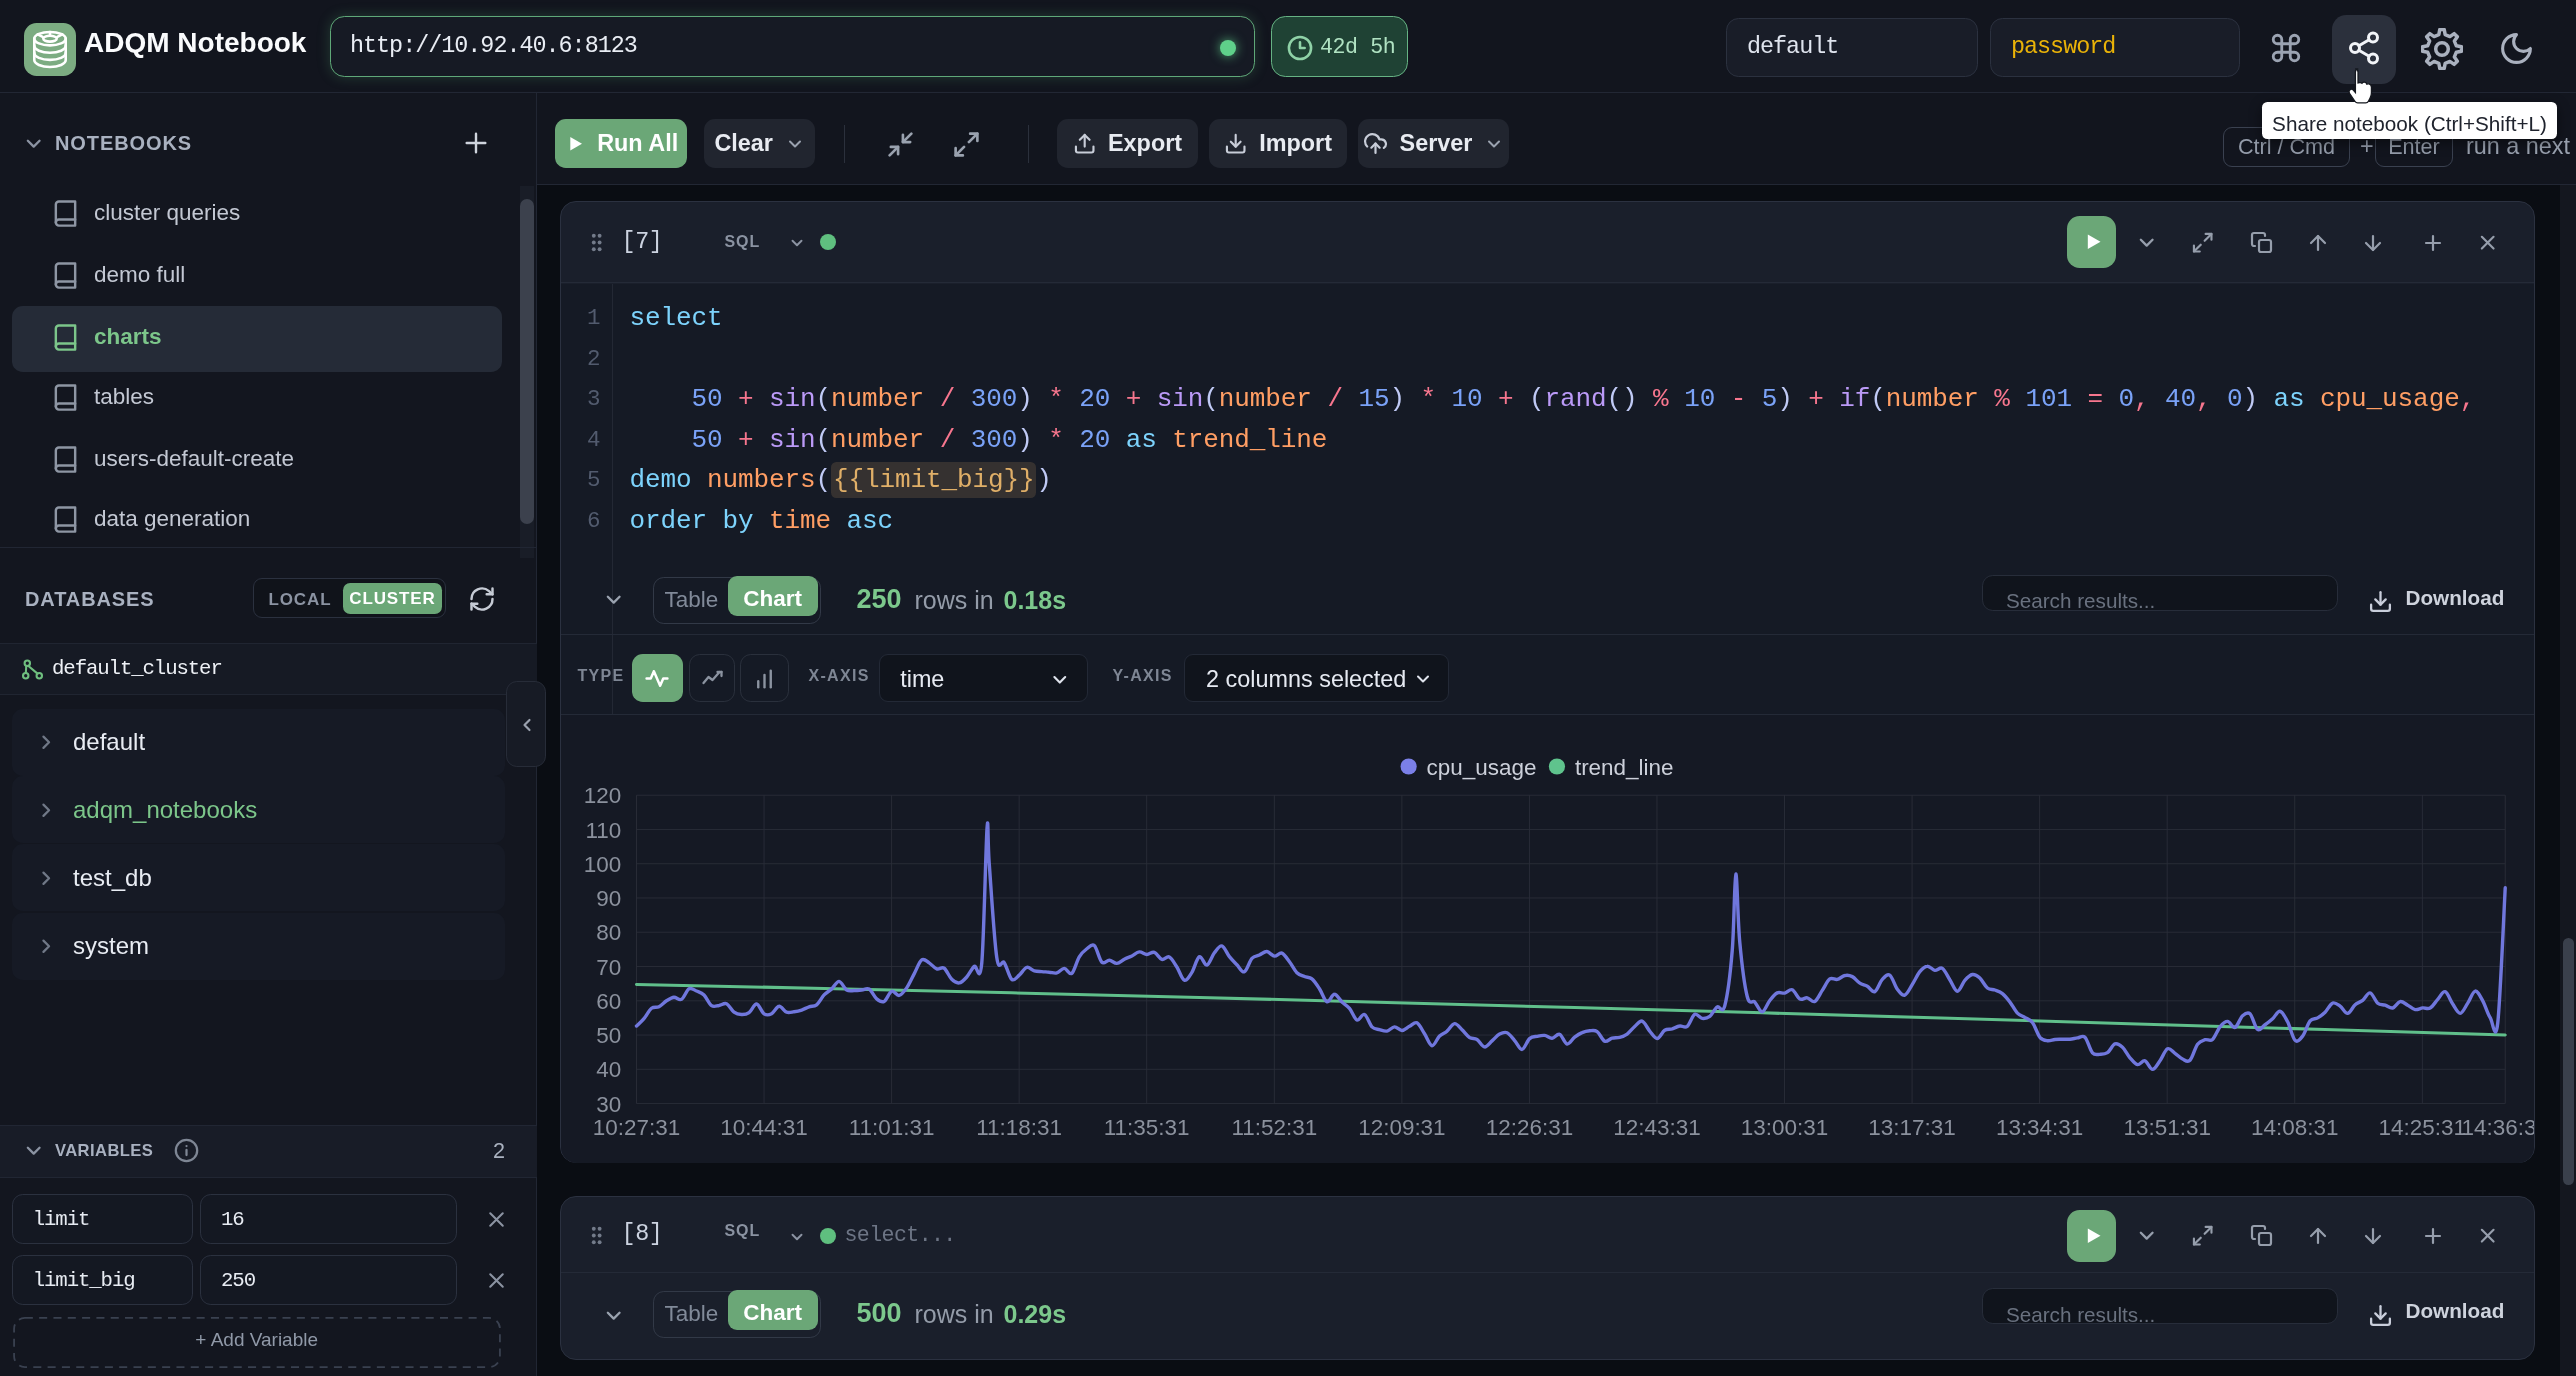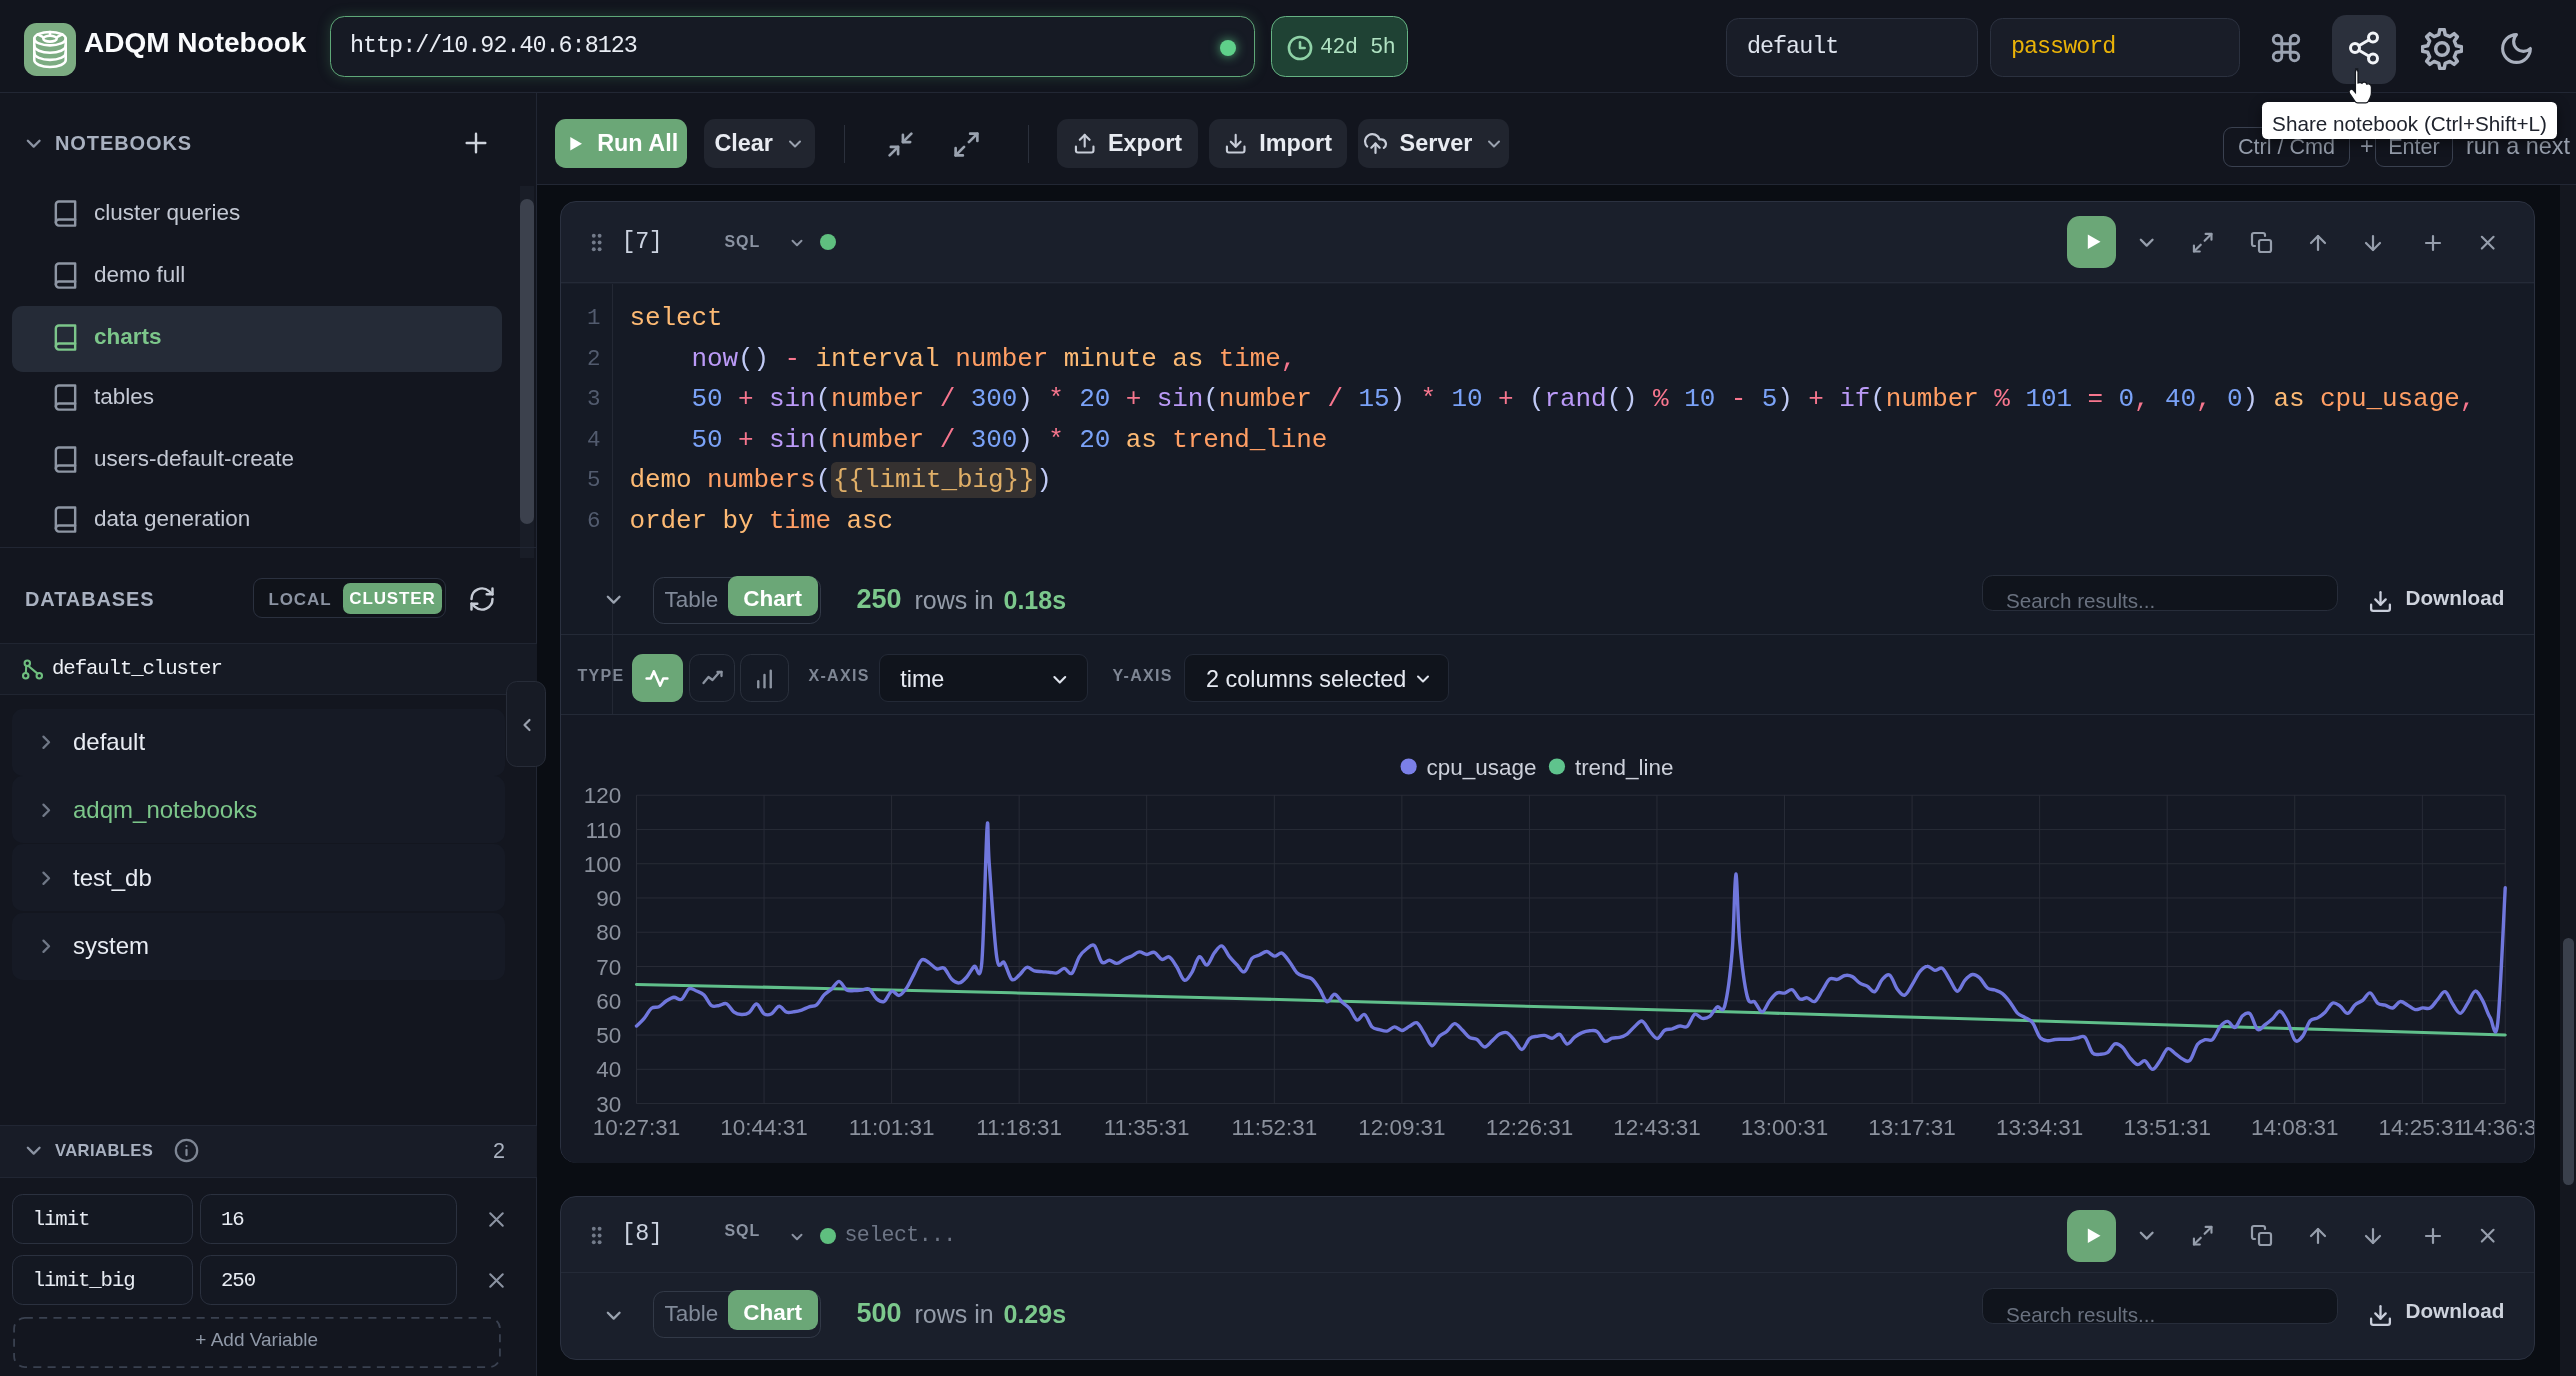--- a/index.html
+++ b/index.html
@@ -55,21 +55,21 @@
 .axlabel { position:absolute; font-size:16px; line-height:1; font-weight:600; color:#7e8694; letter-spacing:1.3px; }
 .selbox { position:absolute; height:48px; background:#10141c; border-radius:9px; border:0.9px solid #232936; }
 .selbox .txt { position:absolute; font-size:23.4px; line-height:1; color:#e6eaf2; top:12.6px; }
 .typebtn { position:absolute; top:0; height:48px; border-radius:10.8px; }
 
 
 #editor { position:absolute; left:0; top:82px; width:100%; height:483px; background:#151a25; }
 #gutter { position:absolute; left:0; top:0; width:52px; height:100%; border-right:0.9px solid #232834; }
 .lno { position:absolute; font-family:"Liberation Mono",monospace; font-size:22.5px; line-height:40px; color:#525b6e; }
 .cl { position:absolute; left:69px; white-space:pre; font-family:"Liberation Mono",monospace; font-size:26px; letter-spacing:-0.1px; line-height:40px; color:#c0caf5; }
-.kw { color:#fdba74; } .fn { color:#bb9af7; } .id { color:#ff9e64; }
+.kw { color:#7dd3fc; } .fn { color:#bb9af7; } .id { color:#ff9e64; }
 .op { color:#f7768e; } .nu { color:#7aa2f7; } .pn { color:#c0caf5; }
 .tmpl { color:#e0af68; background:rgba(224,175,104,.16); border-radius:5.4px; padding:2.7px 1.8px; }
 
 
 #chartwrap { position:absolute; left:0; top:513px; width:100%; height:448px; border-radius:0 0 16px 16px; overflow:hidden; background:#151924; }
 
 
 #tooltip { position:absolute; left:2262px; top:102px; width:295px; height:37px; background:#ffffff; border-radius:5.4px; z-index:50; box-shadow:0 3.6px 12.6px rgba(0,0,0,.45); }
 #tooltip .txt { position:absolute; left:0; width:100%; top:11.7px; text-align:center; font-size:20.7px; line-height:1; color:#20242e; font-weight:500; }
 #cursor { position:absolute; left:2341px; top:66px; z-index:60; }
@@ -380,21 +380,20 @@
     <div id="editor">
       <div id="gutter">
         <div class="lno" style="left:0;width:40px;text-align:right;top:14.4px">1</div>
         <div class="lno" style="left:0;width:40px;text-align:right;top:55px">2</div>
         <div class="lno" style="left:0;width:40px;text-align:right;top:95px">3</div>
         <div class="lno" style="left:0;width:40px;text-align:right;top:136px">4</div>
         <div class="lno" style="left:0;width:40px;text-align:right;top:176px">5</div>
         <div class="lno" style="left:0;width:40px;text-align:right;top:217px">6</div>
       </div>
       <div class="cl" style="top:14.4px"><span class="kw">select</span></div>
-      <div class="cl" style="top:55px">    <span class="fn">now</span><span class="pn">()</span> <span class="op">-</span> <span class="kw">interval</span> <span class="id">number</span> <span class="kw">minute</span> <span class="kw">as</span> <span class="id">time</span><span class="op">,</span></div>
       <div class="cl" style="top:95px">    <span class="nu">50</span> <span class="op">+</span> <span class="fn">sin</span><span class="pn">(</span><span class="id">number</span> <span class="op">/</span> <span class="nu">300</span><span class="pn">)</span> <span class="op">*</span> <span class="nu">20</span> <span class="op">+</span> <span class="fn">sin</span><span class="pn">(</span><span class="id">number</span> <span class="op">/</span> <span class="nu">15</span><span class="pn">)</span> <span class="op">*</span> <span class="nu">10</span> <span class="op">+</span> <span class="pn">(</span><span class="fn">rand</span><span class="pn">()</span> <span class="op">%</span> <span class="nu">10</span> <span class="op">-</span> <span class="nu">5</span><span class="pn">)</span> <span class="op">+</span> <span class="fn">if</span><span class="pn">(</span><span class="id">number</span> <span class="op">%</span> <span class="nu">101</span> <span class="op">=</span> <span class="nu">0</span><span class="op">,</span> <span class="nu">40</span><span class="op">,</span> <span class="nu">0</span><span class="pn">)</span> <span class="kw">as</span> <span class="id">cpu_usage</span><span class="op">,</span></div>
       <div class="cl" style="top:136px">    <span class="nu">50</span> <span class="op">+</span> <span class="fn">sin</span><span class="pn">(</span><span class="id">number</span> <span class="op">/</span> <span class="nu">300</span><span class="pn">)</span> <span class="op">*</span> <span class="nu">20</span> <span class="kw">as</span> <span class="id">trend_line</span></div>
       <div class="cl" style="top:176px"><span class="kw">demo</span> <span class="id">numbers</span><span class="pn">(</span><span class="tmpl">{{limit_big}}</span><span class="pn">)</span></div>
       <div class="cl" style="top:217px"><span class="kw">order</span> <span class="kw">by</span> <span class="id">time</span> <span class="kw">asc</span></div>
     </div>
 
     <div class="resrow" style="top:363px;height:70px;border-bottom:0.9px solid #242a37">
       <svg style="position:absolute;left:41px;top:22.5px" width="23.4" height="23.4" viewBox="0 0 24 24" fill="none" stroke="#9aa2af" stroke-width="2.4" stroke-linecap="round" stroke-linejoin="round">
           <path d="m6 9 6 6 6-6"></path>
         </svg>

